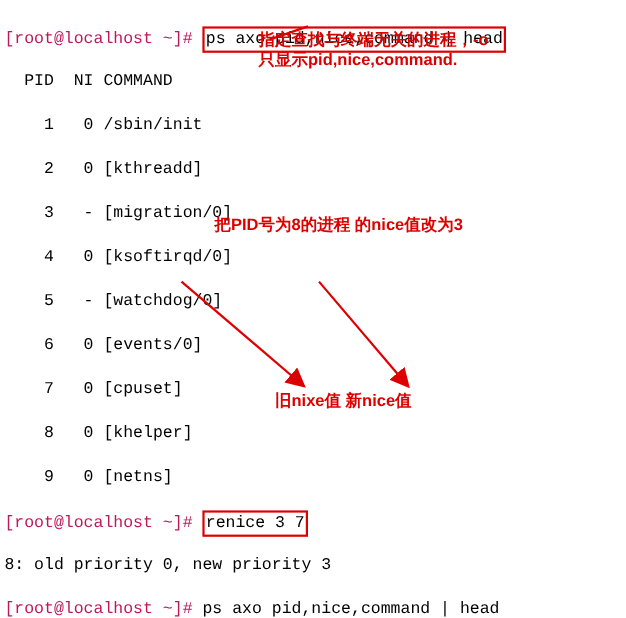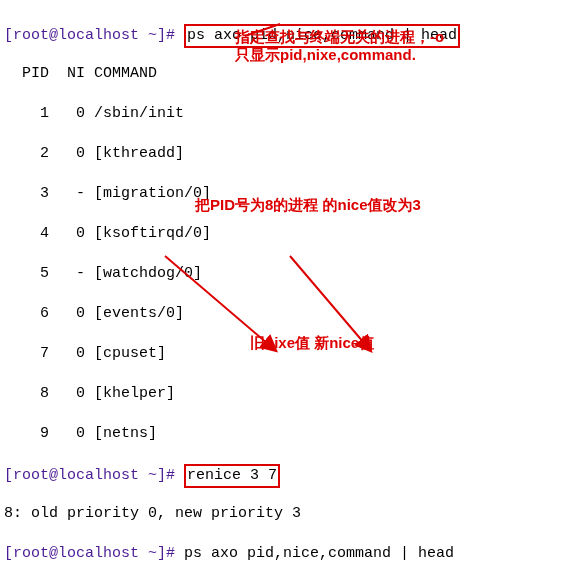--- a/index.html
+++ b/index.html
@@ -10,21 +10,21 @@
     line-height: 20px;
     background: #fff;
     color: #000;
     width: 569px;
     position: relative;
   }
   .term {
     white-space: pre;
     position: relative;
   }
-  .prompt { color: #4c1d95; }
+  .prompt { color: #be185d; }
   .boxed-red {
     border: 2px solid #d00;
     padding: 0 1px;
     display: inline-block;
   }
   .note {
     position: absolute;
     color: #d00;
     font-family: Arial, sans-serif;
     font-size: 15px;
@@ -68,28 +68,28 @@
 
 
 
 
 
 
 </div>
 
 <div class="note" style="left:235px; top:28px; width:330px;">
   <span>指定查找与终端无关的进程，</span><span class="red-b">-o</span><br>
-  <span>只显示</span><span class="red-b">pid,nixe,command.</span>
+  <span>只显示</span><span class="red-b">pid,nice,command.</span>
 </div>
 
 <div class="note" style="left:195px; top:196px; width:370px;">
   <span>把</span><span class="red-b">PID</span><span>号为</span><span class="red-b">8</span><span>的进程  的</span><span class="red-b">nice</span><span>值改为</span><span class="red-b">3</span>
 </div>
 
-<div class="note" style="left:250px; top:334px; width:300px;">
+<div class="note" style="left:250px; top:356px; width:300px;">
   <span>旧</span><span class="red-b">nixe</span><span>值  新</span><span class="red-b">nice</span><span>值</span>
 </div>
 
 <svg class="overlay">
   <defs>
     <marker id="ah" markerWidth="9" markerHeight="9" refX="7" refY="4.5" orient="auto">
       <path d="M0,0 L9,4.5 L0,9 Z" fill="#d00"></path>
     </marker>
   </defs>
 

